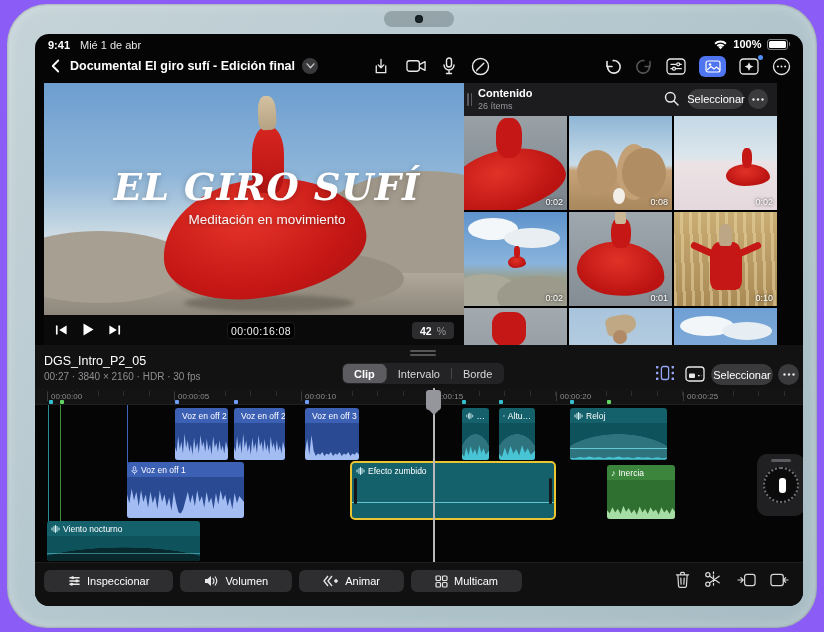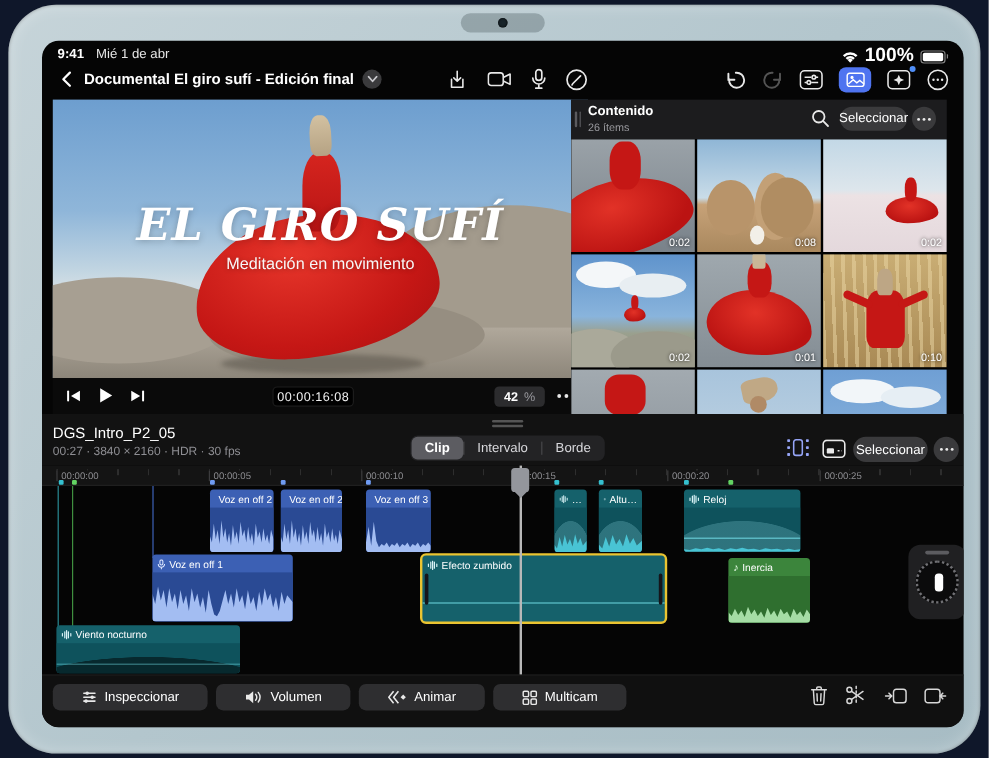--- a/index.html
+++ b/index.html
@@ -1,30 +1,30 @@
 <!DOCTYPE html>
 <html><head>
 <meta charset="utf-8">
 <style>
   html,body{margin:0;padding:0;background:#fff;}
   *{box-sizing:border-box;}
-  .page{position:relative;width:824px;height:632px;background:#0f172a;overflow:hidden;font-family:"Liberation Sans",sans-serif;}
+  .page{position:relative;width:824px;height:632px;background:#8b5cf6;overflow:hidden;font-family:"Liberation Sans",sans-serif;}
   .abs{position:absolute;}
   
   .bezel{position:absolute;left:7px;top:4px;width:810px;height:624px;border-radius:40px;
          background:linear-gradient(135deg,#c6d4d9 0%,#b3c6cd 50%,#a7bcc4 100%);
          box-shadow:inset 0 0 3px rgba(0,0,0,.35), inset 0 0 14px rgba(255,255,255,.35);}
   .cam-housing{position:absolute;left:377px;top:7px;width:70px;height:16px;border-radius:8px;background:rgba(46,60,66,.28);}
   .cam-lens{position:absolute;left:31px;top:4px;width:8px;height:8px;border-radius:50%;background:#18242a;box-shadow:inset 0 0 2px #000;}
   .screen{position:absolute;left:28px;top:30px;width:768px;height:572px;background:#050505;border-radius:14px;overflow:hidden;}
   
   .st-time{position:absolute;left:13px;top:5px;font-size:11px;font-weight:700;color:#fff;}
   .st-date{position:absolute;left:45px;top:5px;font-size:11px;font-weight:400;color:#e6e6e6;}
   .st-right{position:absolute;right:13px;top:4px;display:flex;align-items:center;gap:5px;}
-  .st-batt-txt{font-size:16px;font-weight:600;color:#fff;}
+  .st-batt-txt{font-size:11px;font-weight:600;color:#fff;}
   .batt{position:relative;width:21px;height:11px;border:1px solid rgba(255,255,255,.5);border-radius:3px;padding:1px;}
   .batt-fill{display:block;width:100%;height:100%;background:#fff;border-radius:1.5px;}
   .batt-tip{width:1.5px;height:4px;background:rgba(255,255,255,.5);border-radius:0 2px 2px 0;margin-left:-4px;}
   
   .tb-back{position:absolute;left:13px;top:23px;width:14px;height:18px;display:flex;align-items:center;cursor:pointer;}
   .tb-title-wrap{position:absolute;left:35px;top:22px;display:flex;align-items:center;gap:7px;height:19px;}
   .tb-title{font-size:12.5px;font-weight:700;color:#fff;white-space:nowrap;}
   .tb-chevcircle{width:16px;height:16px;border-radius:50%;background:#3a3a3c;display:flex;align-items:center;justify-content:center;}
   .tb-left-icons{position:absolute;left:337px;top:22px;display:flex;align-items:center;gap:16px;height:20px;}
   .tb-right-icons{position:absolute;right:12px;top:21px;display:flex;align-items:center;gap:13px;height:22px;}
@@ -43,21 +43,21 @@
   .pv-shadow{position:absolute;left:140px;bottom:4px;width:170px;height:16px;background:rgba(40,35,30,.3);border-radius:50%;filter:blur(2px);}
   .pv-title{position:absolute;left:0;right:0;top:82px;text-align:center;font-family:"DejaVu Serif",serif;font-style:italic;font-weight:700;font-size:37px;color:#fff;letter-spacing:1px;text-shadow:0 1px 6px rgba(0,0,0,.25);}
   .pv-sub{position:absolute;left:0;right:0;top:129px;text-align:center;font-size:13.5px;color:#f7f7f7;text-shadow:0 1px 4px rgba(0,0,0,.3);}
   
   .playbar{position:absolute;left:9px;top:281px;width:446px;height:30px;background:#0a0a0a;}
   .tc-box{position:absolute;left:183px;top:7px;width:68px;height:17px;background:#000;border:1px solid #1c1c1c;border-radius:4px;color:#f0f0f0;font-size:10.5px;font-weight:500;letter-spacing:.4px;display:flex;align-items:center;justify-content:center;}
   .zoom-box{position:absolute;left:368px;top:7px;width:42px;height:17px;background:#2c2c2e;border-radius:4px;display:flex;align-items:center;justify-content:center;gap:5px;font-size:10.5px;}
   .zoom-val{color:#fff;font-weight:600;}
   .zoom-unit{color:#98989d;}
   
-  .browser{position:absolute;left:441px;top:49px;width:313px;height:262px;background:#000;}
+  .browser{position:absolute;left:429px;top:49px;width:313px;height:262px;background:#000;}
   .br-header{position:absolute;left:0;top:0;width:100%;height:33px;background:#1c1c1e;}
   .resize-lines{position:absolute;left:3px;top:10px;display:flex;gap:2px;}
   .resize-lines i{display:block;width:1.5px;height:13px;background:#5a5a5e;border-radius:1px;}
   .br-title{position:absolute;left:14px;top:4px;font-size:11px;font-weight:700;color:#fff;}
   .br-count{position:absolute;left:14px;top:18px;font-size:9px;color:#98989d;}
   .br-search{position:absolute;left:200px;top:8px;}
   .pill{background:#3a3a3c;border-radius:11px;color:#fff;font-size:11px;display:flex;align-items:center;justify-content:center;cursor:pointer;}
   .br-select{position:absolute;left:224px;top:6px;width:56px;height:20px;}
   .br-more{position:absolute;left:284px;top:6px;width:20px;height:20px;border-radius:50%;}
   .thumb-grid{position:absolute;left:0;top:33px;width:313px;height:229px;display:grid;grid-template-columns:repeat(3,1fr);grid-auto-rows:94px;gap:2px;overflow:hidden;background:#000;}

